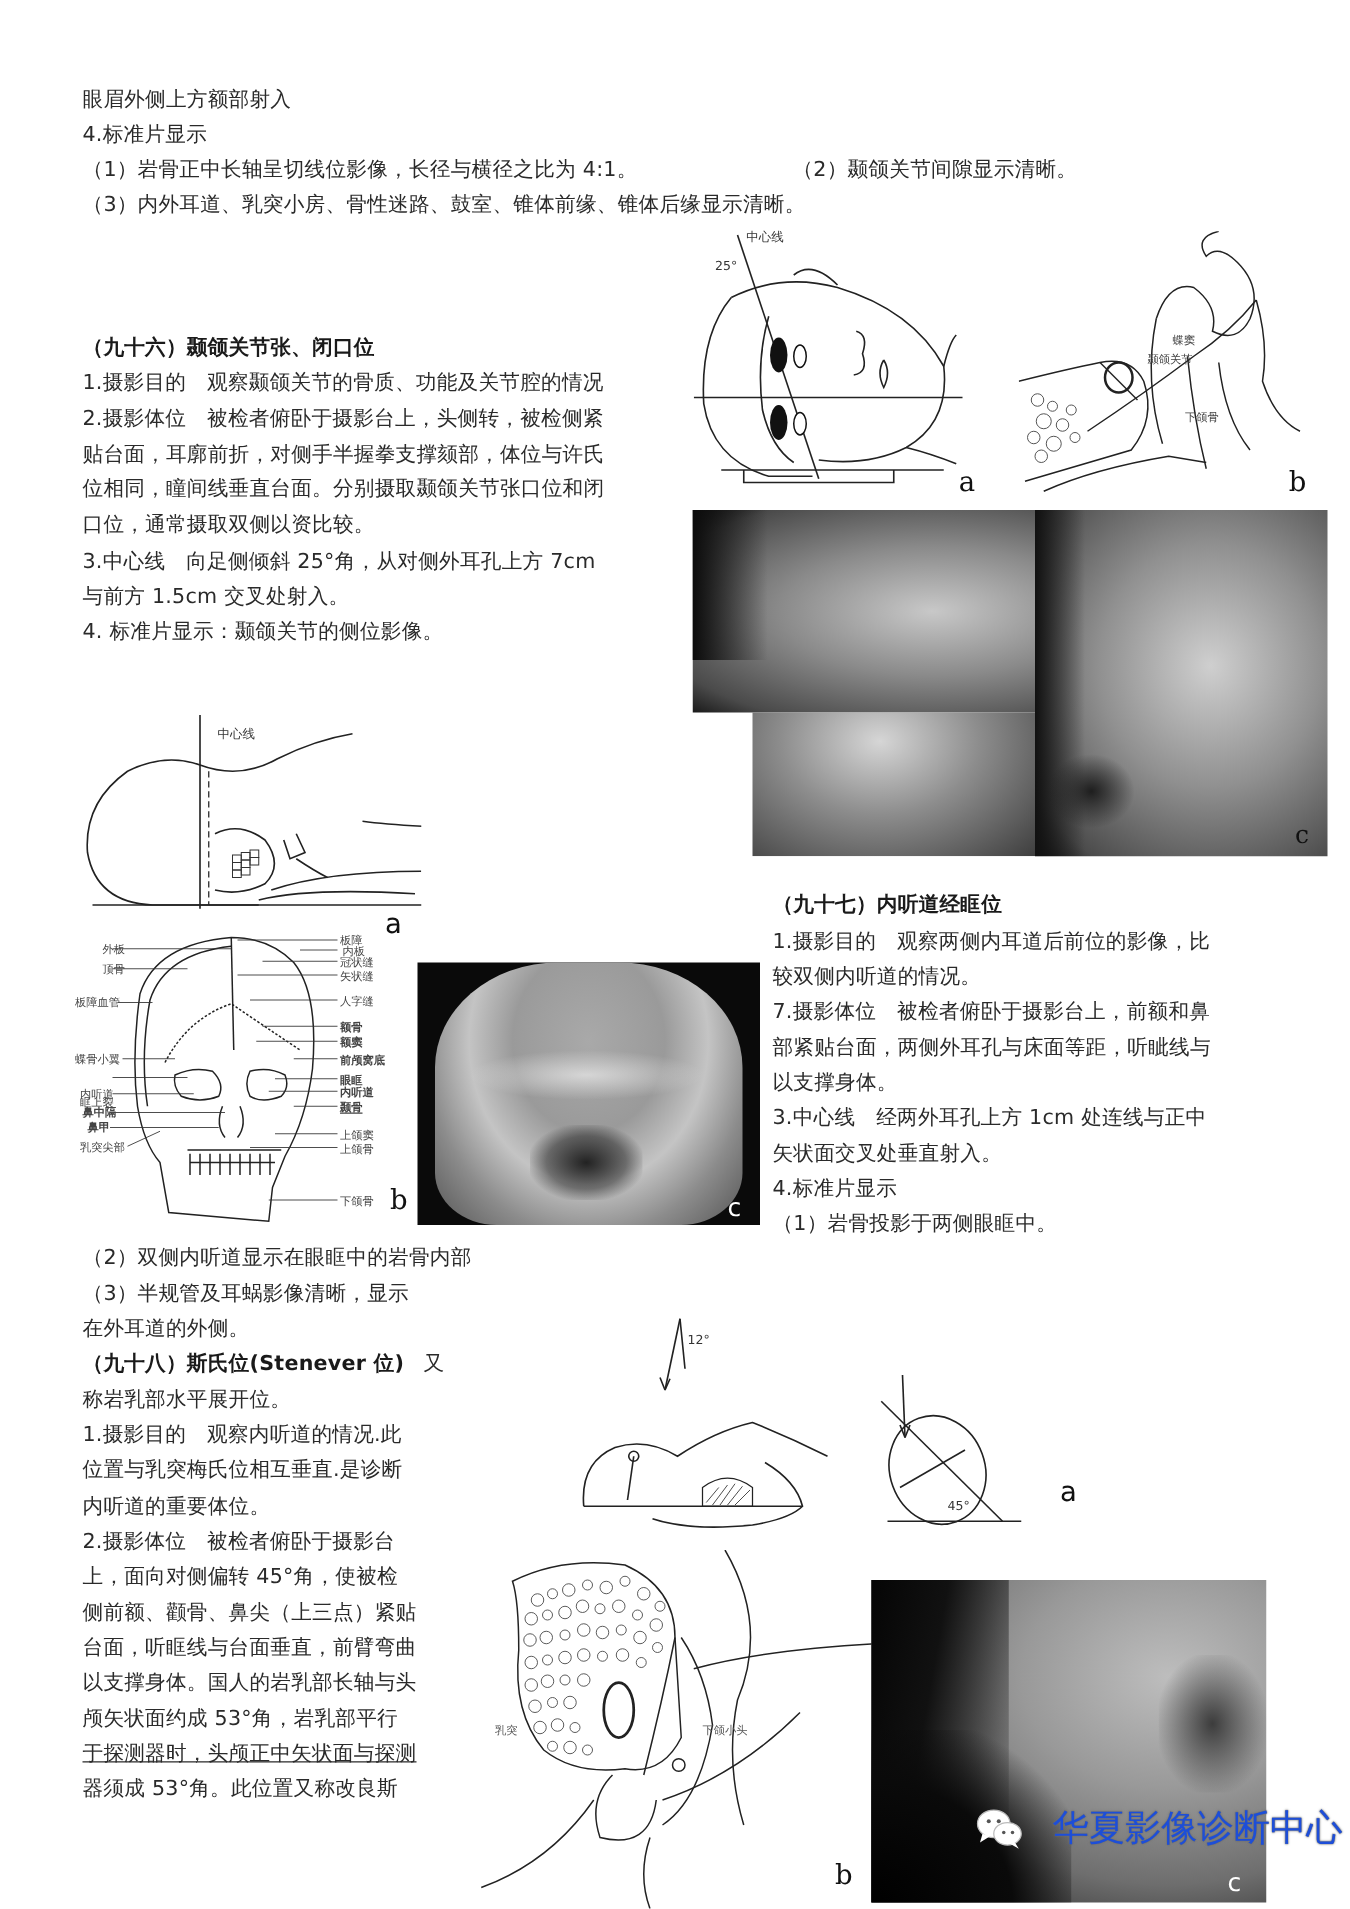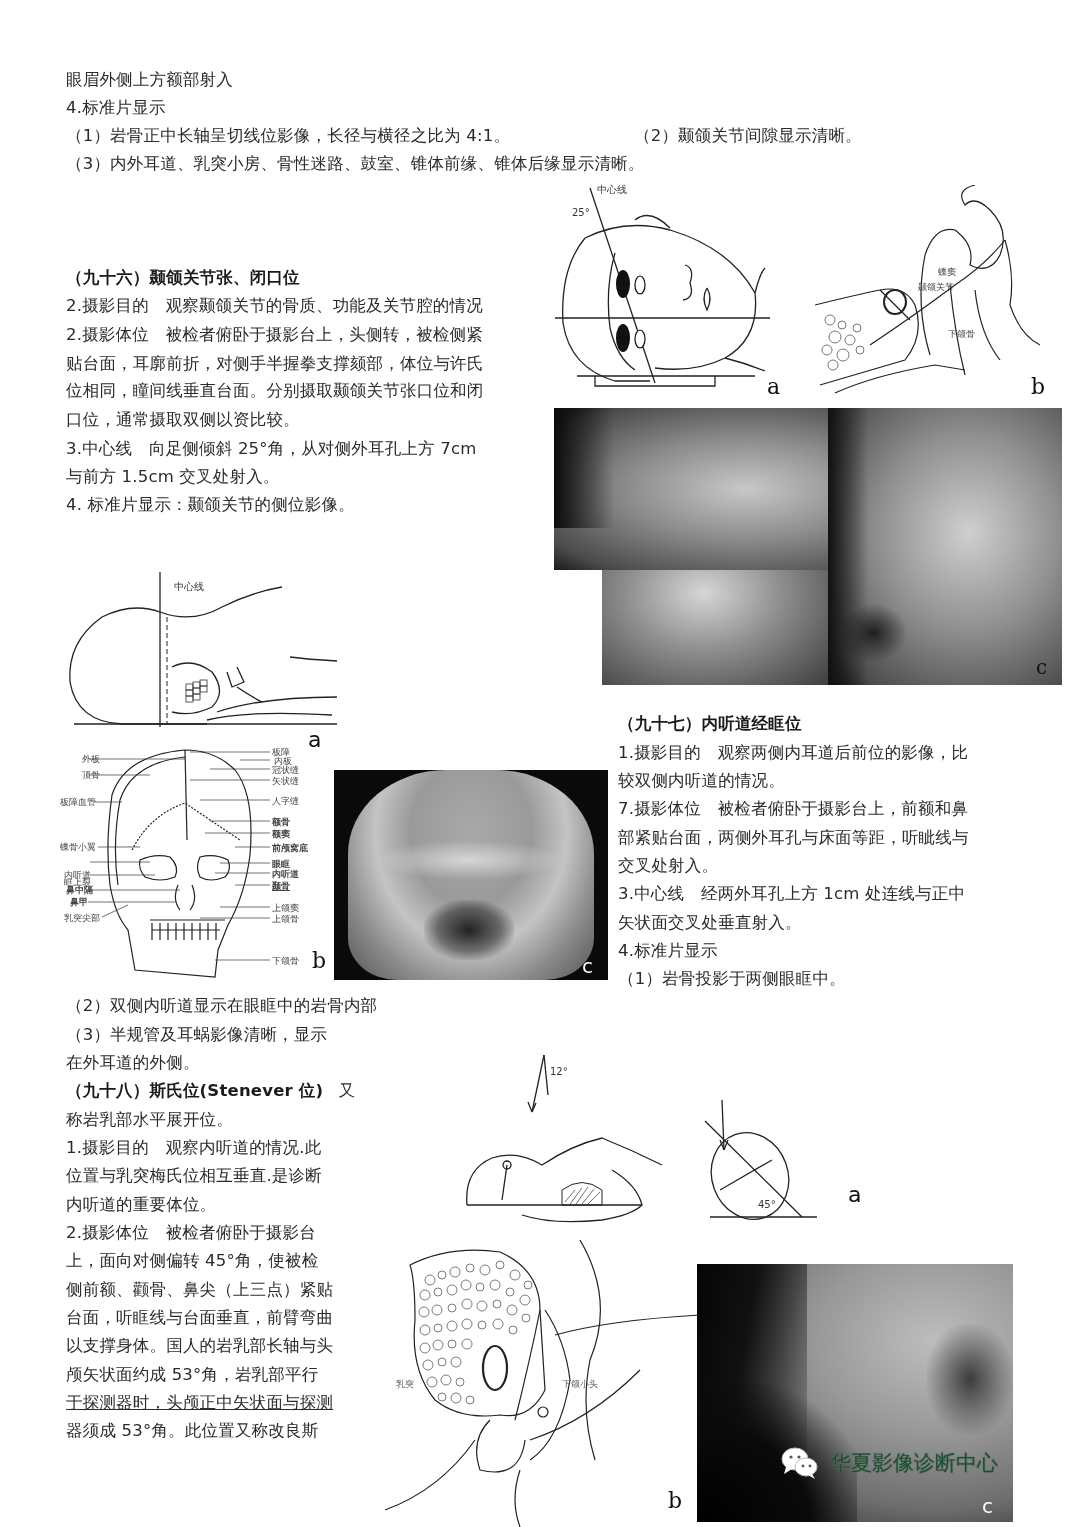--- a/index.html
+++ b/index.html
@@ -16,21 +16,21 @@
 </head>
 <body>
 
 <div class="t" style="left:66px;top:66px;">眼眉外侧上方额部射入</div>
 <div class="t" style="left:66px;top:94px;">4.标准片显示</div>
 <div class="t" style="left:66px;top:122px;">（1）岩骨正中长轴呈切线位影像，长径与横径之比为 4:1。</div>
 <div class="t" style="left:622px;top:122px;margin-left:12px;">（2）颞颌关节间隙显示清晰。</div>
 <div class="t" style="left:66px;top:150px;">（3）内外耳道、乳突小房、骨性迷路、鼓室、锥体前缘、锥体后缘显示清晰。</div>
 
 <div class="t h" style="left:66px;top:264px;">（九十六）颞颌关节张、闭口位</div>
-<div class="t" style="left:66px;top:292px;">2.摄影目的　观察颞颌关节的骨质、功能及关节腔的情况</div>
+<div class="t" style="left:66px;top:292px;">1.摄影目的　观察颞颌关节的骨质、功能及关节腔的情况</div>
 <div class="t" style="left:66px;top:321px;">2.摄影体位　被检者俯卧于摄影台上，头侧转，被检侧紧</div>
 <div class="t" style="left:66px;top:350px;">贴台面，耳廓前折，对侧手半握拳支撑颏部，体位与许氏</div>
 <div class="t" style="left:66px;top:378px;font-family:Liberation Mono, monospace;">位相同，瞳间线垂直台面。分别摄取颞颌关节张口位和闭</div>
 <div class="t" style="left:66px;top:406px;">口位，通常摄取双侧以资比较。</div>
 <div class="t" style="left:66px;top:435px;">3.中心线　向足侧倾斜 25°角，从对侧外耳孔上方 7cm</div>
 <div class="t" style="left:66px;top:463px;">与前方 1.5cm 交叉处射入。</div>
 <div class="t" style="left:66px;top:491px;">4. 标准片显示：颞颌关节的侧位影像。</div>
 
 <div class="fig" style="left:555px;top:178px;width:245px;height:220px;">
   <svg width="245" height="220" viewBox="0 0 245 220">
@@ -207,21 +207,21 @@
   <div style="position:absolute;left:90px;top:130px;width:90px;height:60px;background:radial-gradient(ellipse,#222 0%,rgba(30,30,30,0.5) 50%,rgba(0,0,0,0) 75%);"></div>
   <div style="position:absolute;left:40px;top:70px;width:190px;height:40px;background:radial-gradient(ellipse,rgba(235,235,235,0.7) 0%,rgba(0,0,0,0) 70%);"></div>
   <div class="figlabel" style="left:248px;top:184px;color:#ffffff;font-family:'DejaVu Sans',sans-serif;font-size:20px;">c</div>
 </div>
 
 <div class="t h" style="left:618px;top:710px;">（九十七）内听道经眶位</div>
 <div class="t" style="left:618px;top:739px;">1.摄影目的　观察两侧内耳道后前位的影像，比</div>
 <div class="t" style="left:618px;top:767px;">较双侧内听道的情况。</div>
 <div class="t" style="left:618px;top:795px;">7.摄影体位　被检者俯卧于摄影台上，前额和鼻</div>
 <div class="t" style="left:618px;top:824px;">部紧贴台面，两侧外耳孔与床面等距，听眦线与</div>
-<div class="t" style="left:618px;top:852px;">交叉处射入。</div>
+<div class="t" style="left:618px;top:852px;">以支撑身体。</div>
 <div class="t" style="left:618px;top:880px;">3.中心线　经两外耳孔上方 1cm 处连线与正中</div>
 <div class="t" style="left:618px;top:909px;">矢状面交叉处垂直射入。</div>
 <div class="t" style="left:618px;top:937px;">4.标准片显示</div>
 <div class="t" style="left:618px;top:965px;">（1）岩骨投影于两侧眼眶中。</div>
 
 <div class="t" style="left:66px;top:992px;">（2）双侧内听道显示在眼眶中的岩骨内部</div>
 <div class="t" style="left:66px;top:1021px;">（3）半规管及耳蜗影像清晰，显示</div>
 <div class="t" style="left:66px;top:1049px;">在外耳道的外侧。</div>
 
 <div class="t" style="left:66px;top:1077px;">
@@ -353,14 +353,14 @@
       <ellipse cx="15" cy="14" rx="13" ry="11" fill="#ffffff" stroke="#bbbbbb" stroke-width="1"></ellipse>
       <path d="M6,22 L4,29 L12,24 Z" fill="#ffffff"></path>
       <ellipse cx="26" cy="22" rx="11" ry="9" fill="#ffffff" stroke="#bbbbbb" stroke-width="1"></ellipse>
       <path d="M32,29 L35,34 L28,30 Z" fill="#ffffff"></path>
       <circle cx="11" cy="12" r="1.6" fill="#555"></circle>
         <circle cx="19" cy="12" r="1.6" fill="#555"></circle>
       <circle cx="23" cy="21" r="1.4" fill="#555"></circle>
         <circle cx="30" cy="21" r="1.4" fill="#555"></circle>
     </svg>
   </span>
-  <span style="margin-left:10px;font-size:21px;color:#14532d;text-shadow:0 0 2px #777,0 0 1px #555;white-space:nowrap;">华夏影像诊断中心</span>
+  <span style="margin-left:22px;font-size:29px;color:#1d4ed8;text-shadow:0 0 2px #777,0 0 1px #555;white-space:nowrap;">华夏影像诊断中心</span>
 </div>
 
 </body></html>

